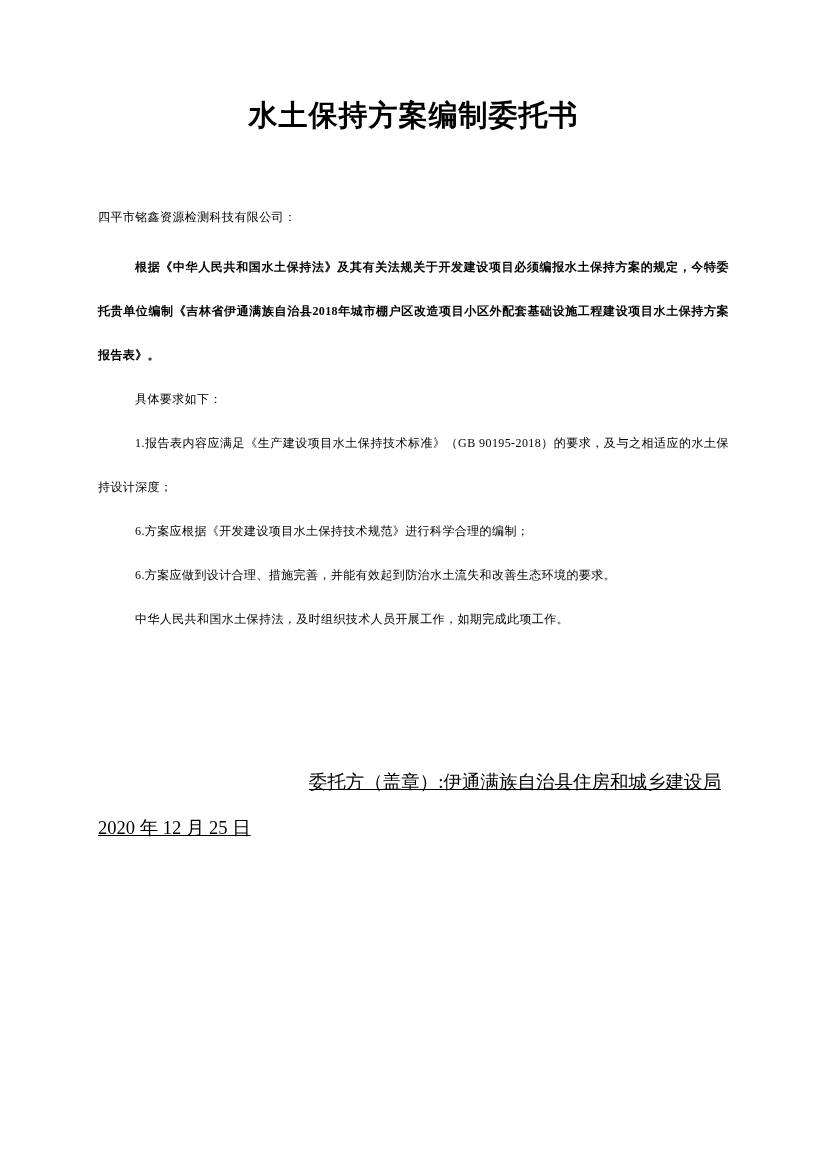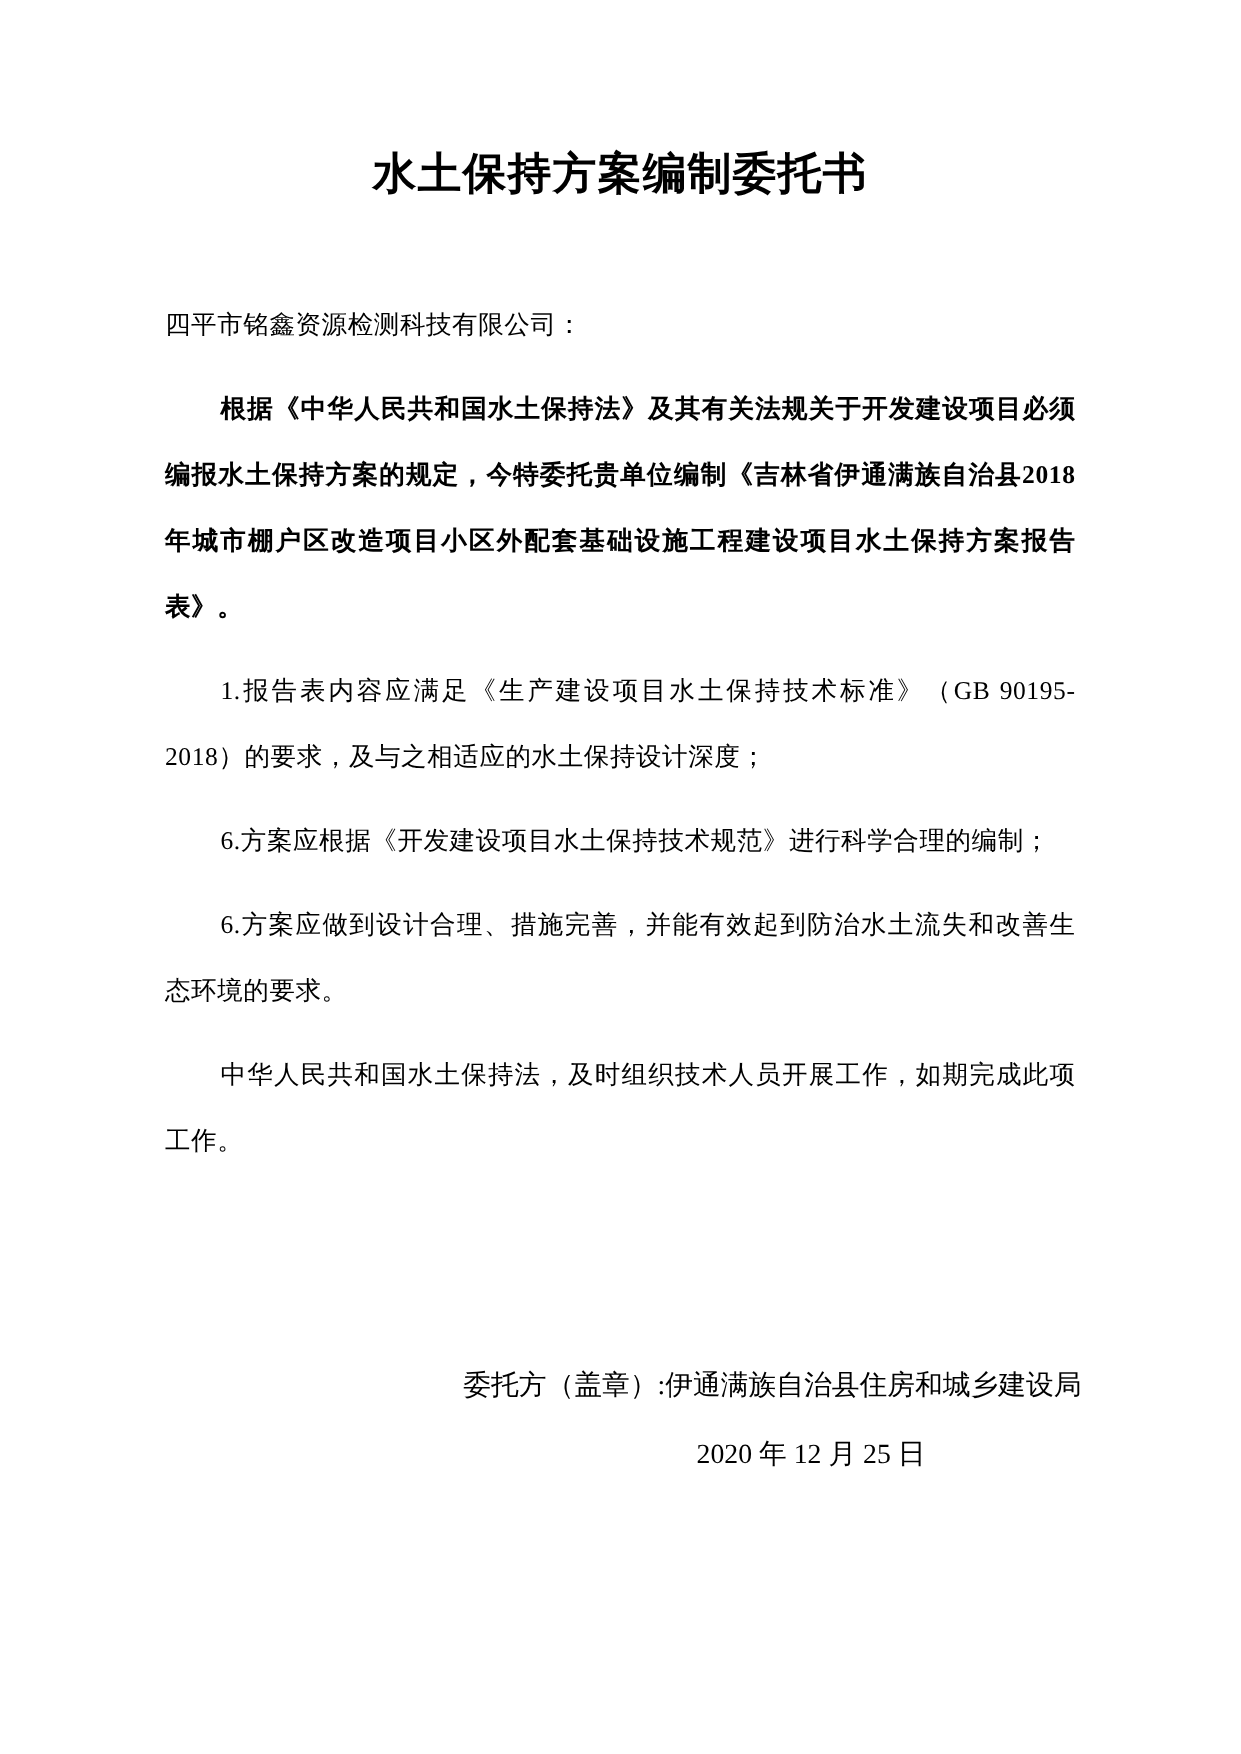--- a/index.html
+++ b/index.html
@@ -29,64 +29,66 @@
     font-family: "DejaVu Serif", "Liberation Serif", serif;
     font-weight: bold;
     font-size: 29px;
     letter-spacing: 1px;
     line-height: 40px;
   }
   .body-block {
     margin-top: 60px;
   }
   p.para {
-    margin: 12px;
-    font-size: 17px;
+    margin: 0;
+    font-size: 12px;
     line-height: 44px;
     text-align: justify;
     text-justify: inter-ideograph;
     letter-spacing: 0.4px;
   }
   p.indent {
     text-indent: 37px;
   }
   p.gap {
     margin-top: 6px;
     font-weight: bold;
   }
   .spaced {
     letter-spacing: 2.6px;
   }
   .sign-block {
     margin-top: 118px;
     font-size: 18.5px;
     line-height: 46px;
+    text-decoration: underline;
   }
   .sign-line {
     text-align: right;
     padding-right: 8px;
   }
   .date-line {
-    text-align: right;
+    text-align: left;
     padding-right: 112px;
   }
 </style>
 </head>
 <body>
 
 <div class="page">
 
   <div class="doc-title">水土保持方案编制委托书</div>
 
   <div class="body-block">
 
     <p class="para">四平市铭鑫资源检测科技有限公司：</p>
 
     <p class="para indent gap">根据《中华人民共和国水土保持法》及其有关法规关于开发建设项目必须编报水土保持方案的规定，今特委托贵单位编制《吉林省伊通满族自治县2018年城市棚户区改造项目小区外配套基础设施工程建设项目水土保持方案报告表》。</p>
 
+    <p class="para indent">具体要求如下：</p>
 
     <p class="para indent spaced">1.报告表内容应满足《生产建设项目水土保持技术标准》（GB 90195-2018）的要求，及与之相适应的水土保持设计深度；</p>
 
     <p class="para indent">6.方案应根据《开发建设项目水土保持技术规范》进行科学合理的编制；</p>
 
     <p class="para indent">6.方案应做到设计合理、措施完善，并能有效起到防治水土流失和改善生态环境的要求。</p>
 
     <p class="para indent">中华人民共和国水土保持法，及时组织技术人员开展工作，如期完成此项工作。</p>
 
   </div>

